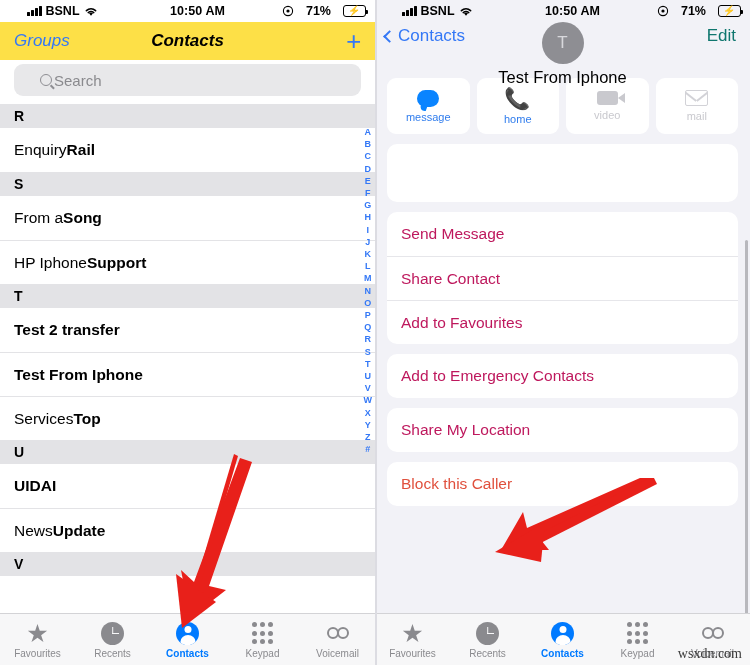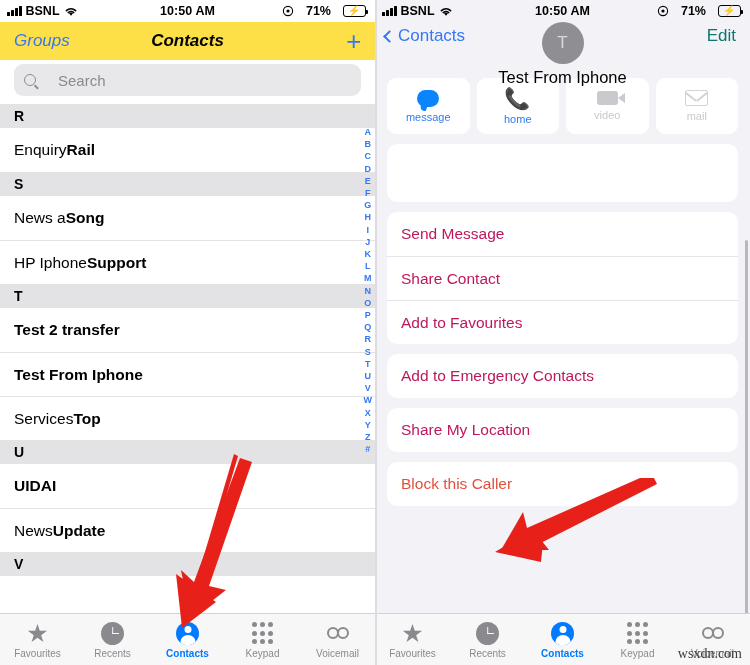--- a/index.html
+++ b/index.html
@@ -15,21 +15,21 @@
   .phone.right { background: #f2f2f7; }
   .phone.right::before {
     content:""; position:absolute; left:0; top:0; width:2px; height:665px;
     background:#dcdce2; z-index: 40;
   }
 
   
   .statusbar {
     height: 22px; display: flex; align-items: center;
     padding: 0 9px 0 7px; position: relative;
-    font-size: 12.5px; font-weight: bold; color: #000;
+    font-size: 12.5px; font-weight: bold; color: #000; margin-left: 20px;
   }
   .sb-left { display: flex; align-items: center; gap: 4px; }
   .sb-center {
     position: absolute; left: 0; right: 0; text-align: center;
     font-size: 12.5px; font-weight: bold; letter-spacing: .1px;
   }
   .sb-right {
     margin-left: auto; display: flex; align-items: center; gap: 12px;
     position: relative; z-index: 2;
   }
@@ -66,21 +66,21 @@
   }
   .nav-right {
     margin-left:auto; font-size: 26px; color:#3478f6; line-height:1;
     font-weight: 300; position: relative; z-index: 2;
   }
 
   
   .searchwrap { padding: 4px 14px 8px 14px; background:#fff; }
   .searchbar {
     height: 32px; background:#e8e8ea; border-radius: 9px;
-    display:flex; align-items:center; gap:22px; padding: 0 10px;
+    display:flex; align-items:center; gap:2px; padding: 0 26px;
   }
   .searchbar .mag {
     width: 12px; height: 12px; border: 1.6px solid #8e8e93;
     border-radius: 50%; position: relative; flex: none;
   }
   .searchbar .mag::after {
     content:""; position:absolute; right:-4px; bottom:-3px;
     width:5px; height:1.6px; background:#8e8e93; transform: rotate(45deg);
   }
   .searchbar .ph { font-size: 15px; color:#8a8a8e; }
@@ -285,21 +285,21 @@
     </div>
 
     <div class="list" id="contact-list">
       <div class="sec-head">R</div>
         <div class="row">
           <span>Enquiry </span>
           <span class="bold">Rail</span>
         </div>
         <div class="sec-head">S</div>
         <div class="row">
-          <span>News a </span>
+          <span>From a </span>
           <span class="bold">Song</span>
         </div>
         <div class="row sep">
           <span>HP Iphone </span>
           <span class="bold">Support</span>
         </div>
         <div class="sec-head">T</div>
         <div class="row">
           <span></span>
           <span class="bold">Test 2 transfer</span>

